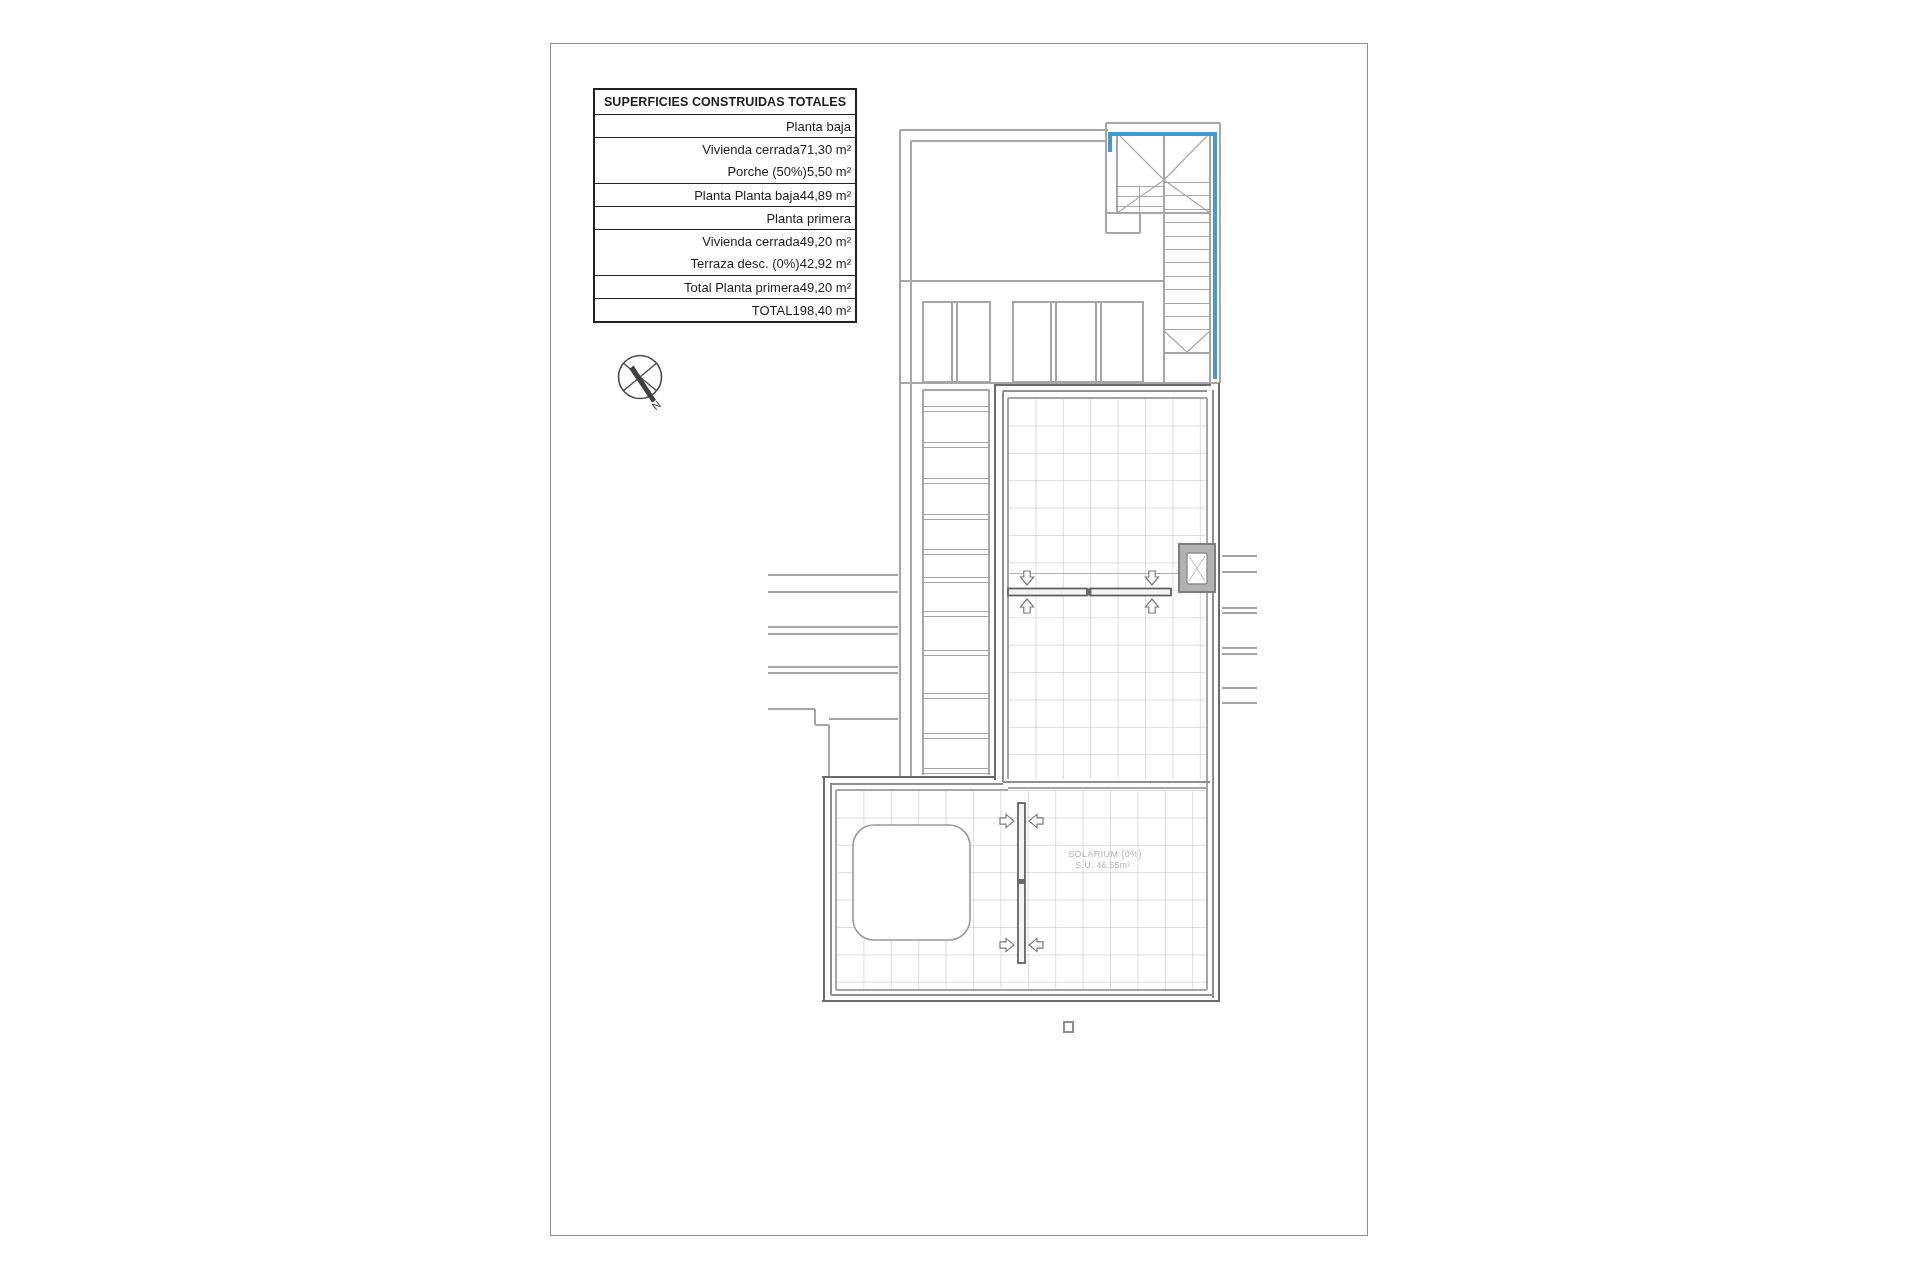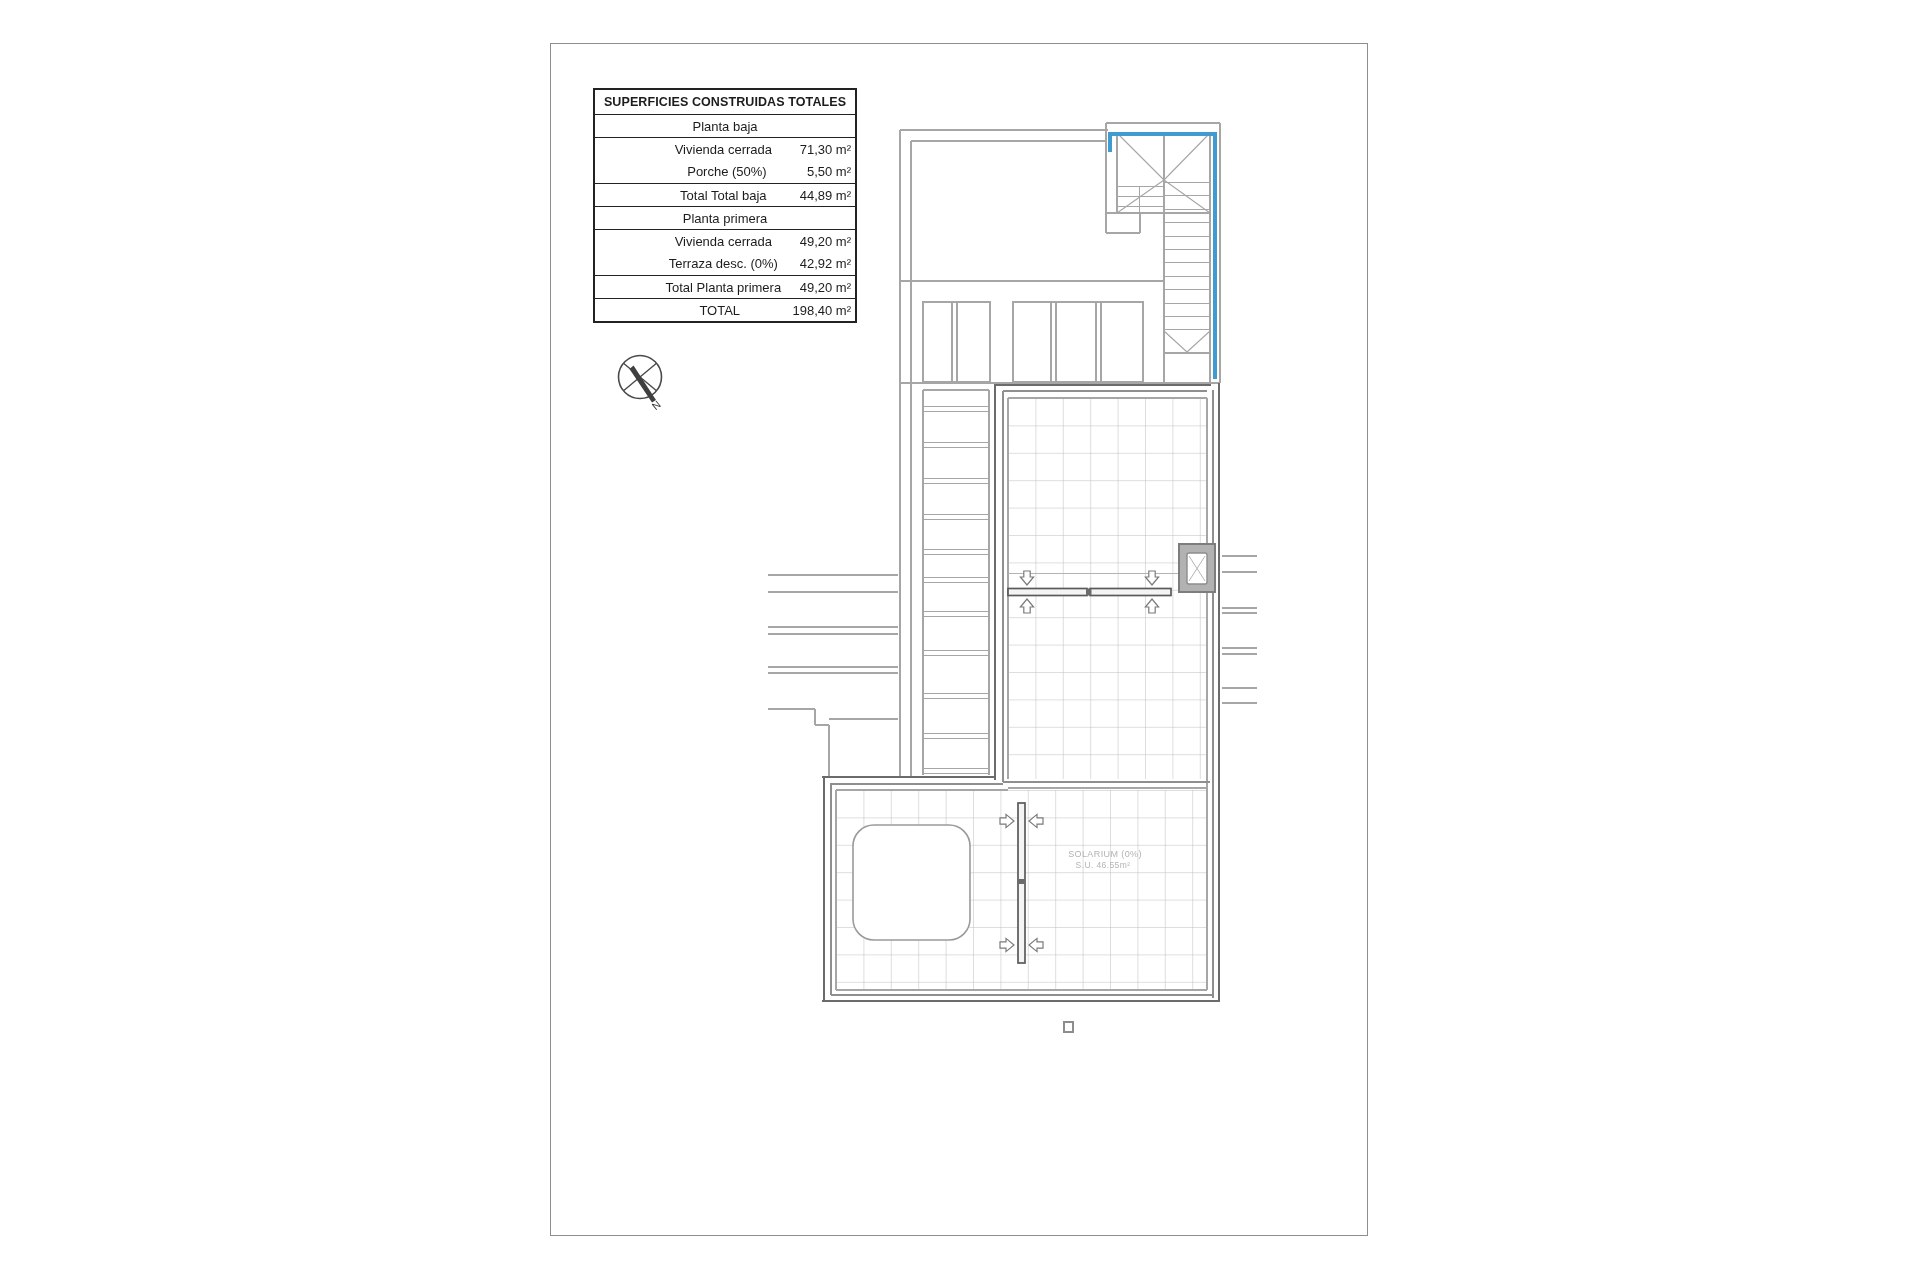--- a/index.html
+++ b/index.html
@@ -10,23 +10,23 @@
   .plan-svg{position:absolute;left:0;top:0;}
 
   
   .areas-table{position:absolute;left:593px;top:88px;width:264px;
                border:2px solid #222;box-sizing:border-box;background:#fff;
                font-size:13px;color:#1c1c1c;}
   .t-row{display:flex;align-items:center;height:23px;padding:11px 4px;
          border-top:1.6px solid #222;box-sizing:border-box;}
   .t-row.title{height:24px;font-weight:bold;justify-content:center;border-top:none;
                font-size:12.5px;letter-spacing:.1px;}
-  .t-row.section{justify-content:center;}
+  .t-row.section{justify-content:flex-end;}
   .t-row.joined{border-top:none;}
-  .t-label{flex:1;text-align:center;white-space:nowrap;margin-left:48px;}
+  .t-label{flex:1;text-align:right;white-space:nowrap;margin-left:48px;}
   .t-value{text-align:center;white-space:nowrap;}
 </style>
 </head>
 <body>
 
 <div class="canvas">
 
   <div class="sheet"></div>
 
   <div class="areas-table">
@@ -38,21 +38,21 @@
     </div>
     <div class="t-row">
       <span class="t-label">Vivienda cerrada</span>
       <span class="t-value">71,30 m²</span>
     </div>
     <div class="t-row joined">
       <span class="t-label">Porche (50%)</span>
       <span class="t-value">5,50 m²</span>
     </div>
     <div class="t-row">
-      <span class="t-label">Total Total baja</span>
+      <span class="t-label">Planta Planta baja</span>
       <span class="t-value">44,89 m²</span>
     </div>
     <div class="t-row section">
       <span>Planta primera</span>
     </div>
     <div class="t-row">
       <span class="t-label">Vivienda cerrada</span>
       <span class="t-value">49,20 m²</span>
     </div>
     <div class="t-row joined">

